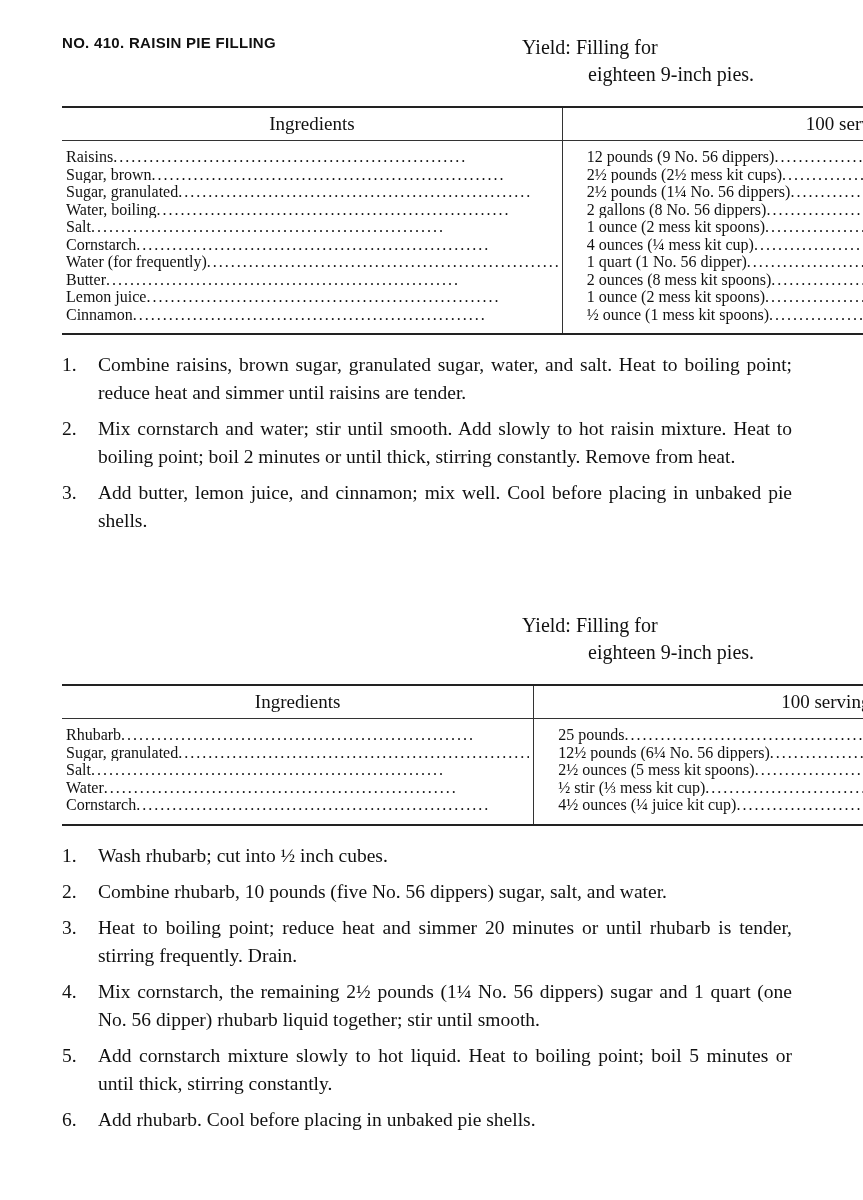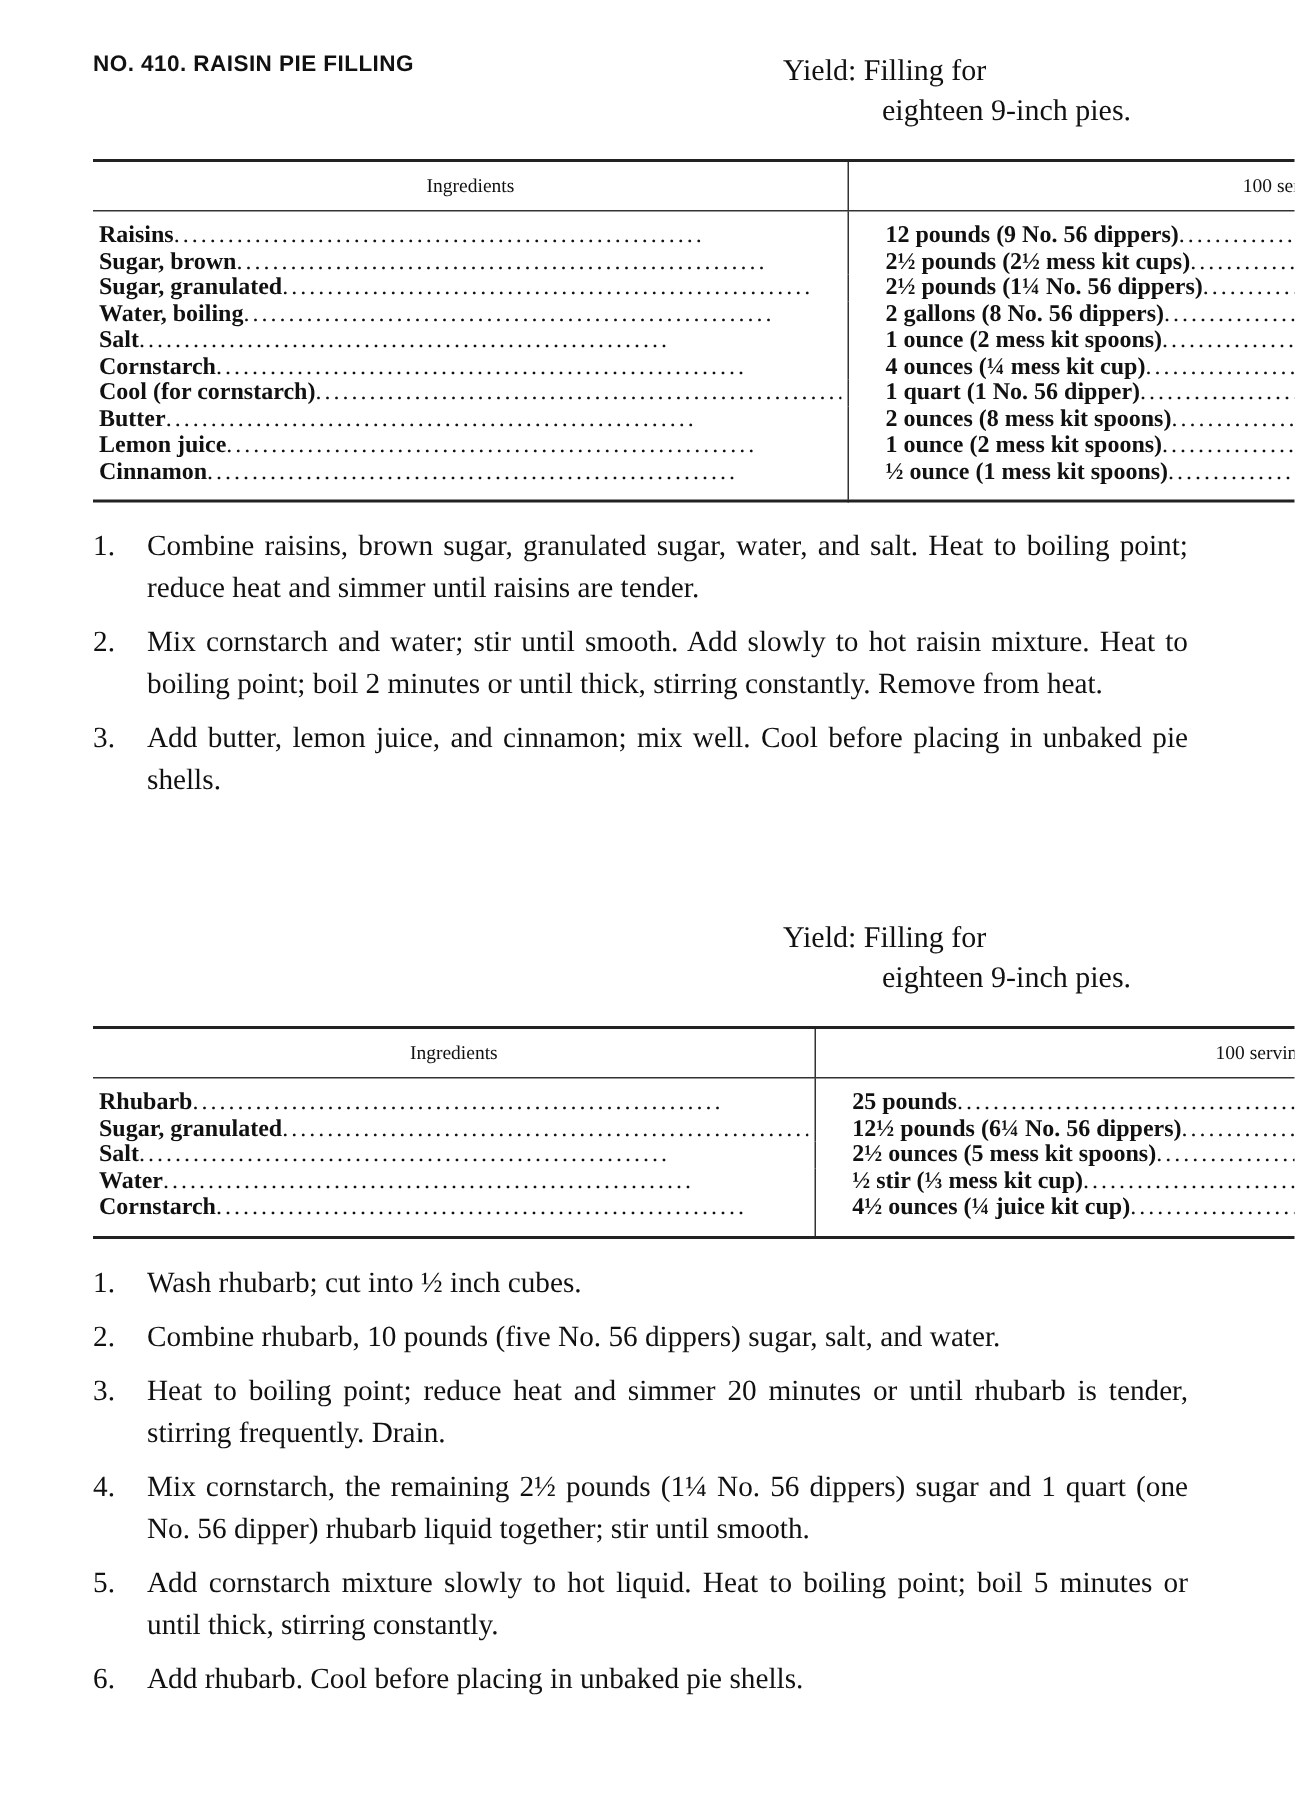--- a/index.html
+++ b/index.html
@@ -16,31 +16,31 @@
     font-family: "Liberation Sans", "DejaVu Sans", sans-serif;
     font-weight: bold; font-size: 15px; letter-spacing: 0.3px;
   }
   .yield { position: absolute; left: 460px; top: 0; font-size: 20px; line-height: 27px; }
   .yield .l2 { padding-left: 66px; display: block; }
   table {
     width: 730px; border-collapse: collapse; margin-top: 12px;
     border-top: 2px solid #222; border-bottom: 2px solid #222; font-size: 16px;
   }
   th {
-    font-weight: normal; font-size: 13px; height: 30px;
+    font-weight: normal; font-size: 19px; height: 30px;
     border-bottom: 1.5px solid #333;
   }
   th:first-child, td:first-child { border-right: 1px solid #333; }
   th:nth-child(2), td:nth-child(2) { border-right: 1px solid #333; }
   td { padding: 0 4px; line-height: 17.5px; white-space: nowrap; overflow: hidden; }
   col.c1 { width: 250px; } col.c2 { width: 325px; }
   tbody tr:first-child td { padding-top: 7px; }
   tbody tr:last-child td { padding-bottom: 10px; }
   .lead { display: flex; }
-  .lead .t { white-space: nowrap; font-weight: bold; }
+  .lead .t { white-space: nowrap; }
   .lead .d { flex: 1; overflow: hidden; }
   .lead .d::after { content: " . . . . . . . . . . . . . . . . . . . . . . . . . . . . . . . . . . . . . . . . . . . . . . . . . . . . . . . . . . ."; white-space: nowrap; letter-spacing: -1px; }
   td.amt { padding-left: 24px; }
   ol { margin: 16px 0 0 0; padding: 0; list-style: none; font-size: 19.5px; line-height: 28px; }
   ol li { display: flex; margin-bottom: 8px; }
   ol li .n { width: 36px; flex: none; }
   ol li .s { flex: 1; text-align: justify; }
 </style>
 </head>
 <body>
@@ -146,21 +146,21 @@
           <td class="amt">
             <div class="lead">
               <span class="t">4 ounces (¼ mess kit cup)</span>
               <span class="d"></span>
             </div>
           </td>
         </tr>
         <tr>
           <td>
             <div class="lead">
-              <span class="t">Cool (for cornstarch)</span>
+              <span class="t">Water (for frequently)</span>
               <span class="d"></span>
             </div>
           </td>
           <td class="amt">
             <div class="lead">
               <span class="t">1 quart (1 No. 56 dipper)</span>
               <span class="d"></span>
             </div>
           </td>
         </tr>

